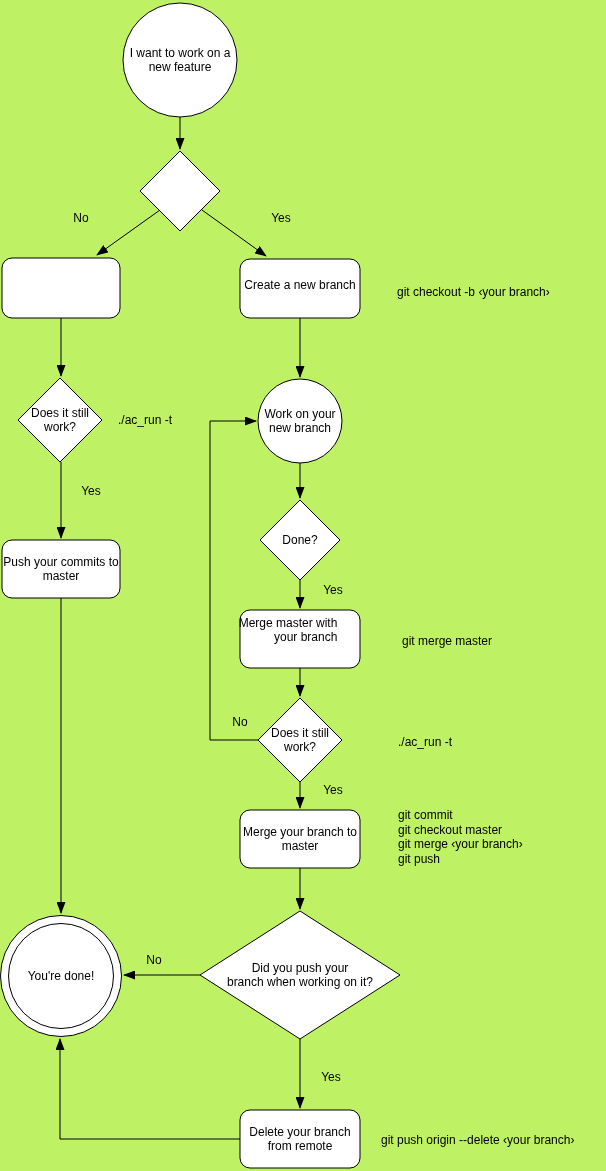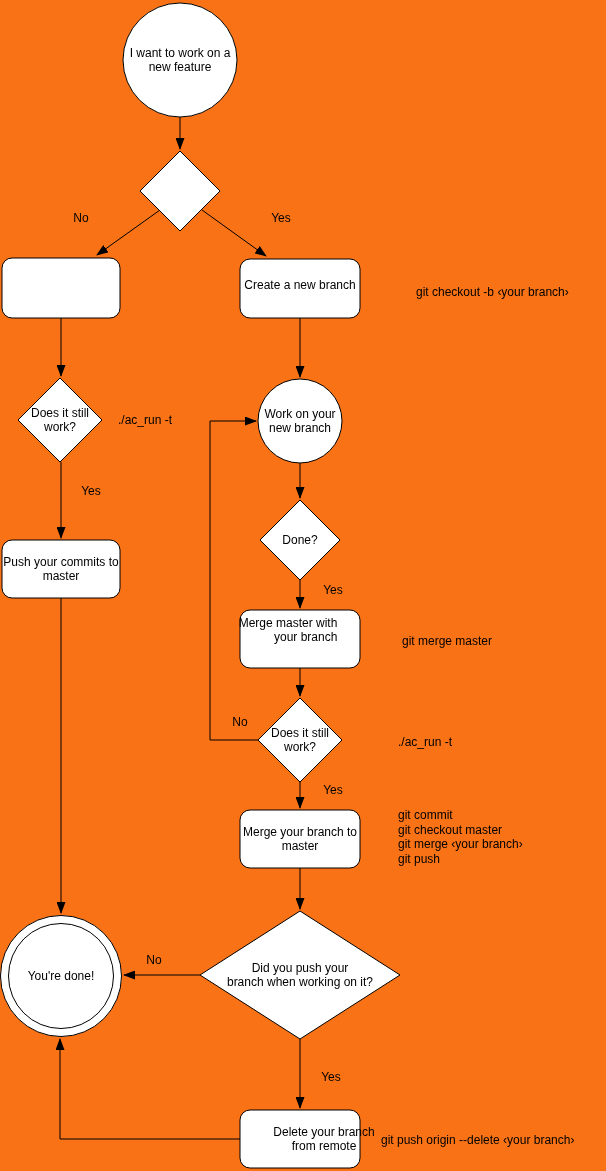--- a/index.html
+++ b/index.html
@@ -1,20 +1,20 @@
 <!DOCTYPE html>
 <html><head>
 <meta charset="utf-8">
 <style>
   html, body { margin: 0; padding: 0; background: #ffffff; }
   #canvas {
     position: relative;
     width: 606px;
     height: 1171px;
-    background: #f97316;
+    background: #bef264;
     font-family: "Liberation Sans", "DejaVu Sans", sans-serif;
     color: #000000;
     overflow: hidden;
   }
   #shapes { position: absolute; left: 0; top: 0; }
   .node-label {
     position: absolute;
     display: flex;
     align-items: center;
     justify-content: center;
@@ -104,33 +104,33 @@
   <div class="node-label" style="left:260px; top:500px; width:80px;  height:80px;">Done?</div>
   <div class="node-label" style="left:228px; top:610px; width:120px; height:40px;text-align:right;">Merge master with
 your branch</div>
   <div class="node-label" style="left:260px; top:698px; width:80px;  height:84px;">Does it still
 work?</div>
   <div class="node-label" style="left:240px; top:810px; width:120px; height:58px;">Merge your branch to
 master</div>
   <div class="node-label" style="left:200px; top:911px; width:200px; height:128px;">Did you push your
 branch when working on it?</div>
   <div class="node-label" style="left:1px;   top:946px; width:120px; height:60px;">You're done!</div>
-  <div class="node-label" style="left:240px; top:1110px; width:120px; height:58px;margin-left:24px;">Delete your branch
+  <div class="node-label" style="left:240px; top:1110px; width:120px; height:58px;">Delete your branch
 from remote</div>
 
   <div class="edge-label" style="left:61px;  top:211px;">No</div>
   <div class="edge-label" style="left:261px; top:211px;">Yes</div>
   <div class="edge-label" style="left:71px;  top:484px;">Yes</div>
   <div class="edge-label" style="left:313px; top:583px;">Yes</div>
   <div class="edge-label" style="left:220px; top:715px;">No</div>
   <div class="edge-label" style="left:313px; top:783px;">Yes</div>
   <div class="edge-label" style="left:134px; top:953px;">No</div>
   <div class="edge-label" style="left:311px; top:1070px;">Yes</div>
 
-  <div class="annotation" style="left:397px; top:285px;margin-left:19px;">git checkout -b ‹your branch›</div>
+  <div class="annotation" style="left:397px; top:285px;">git checkout -b ‹your branch›</div>
   <div class="annotation" style="left:118px; top:413px;">./ac_run -t</div>
   <div class="annotation" style="left:402px; top:634px;">git merge master</div>
   <div class="annotation" style="left:398px; top:735px;">./ac_run -t</div>
   <div class="annotation" style="left:398px; top:808px;">git commit
 git checkout master
 git merge ‹your branch›
 git push</div>
   <div class="annotation" style="left:381px; top:1133px;">git push origin --delete ‹your branch›</div>
 
 </div>

